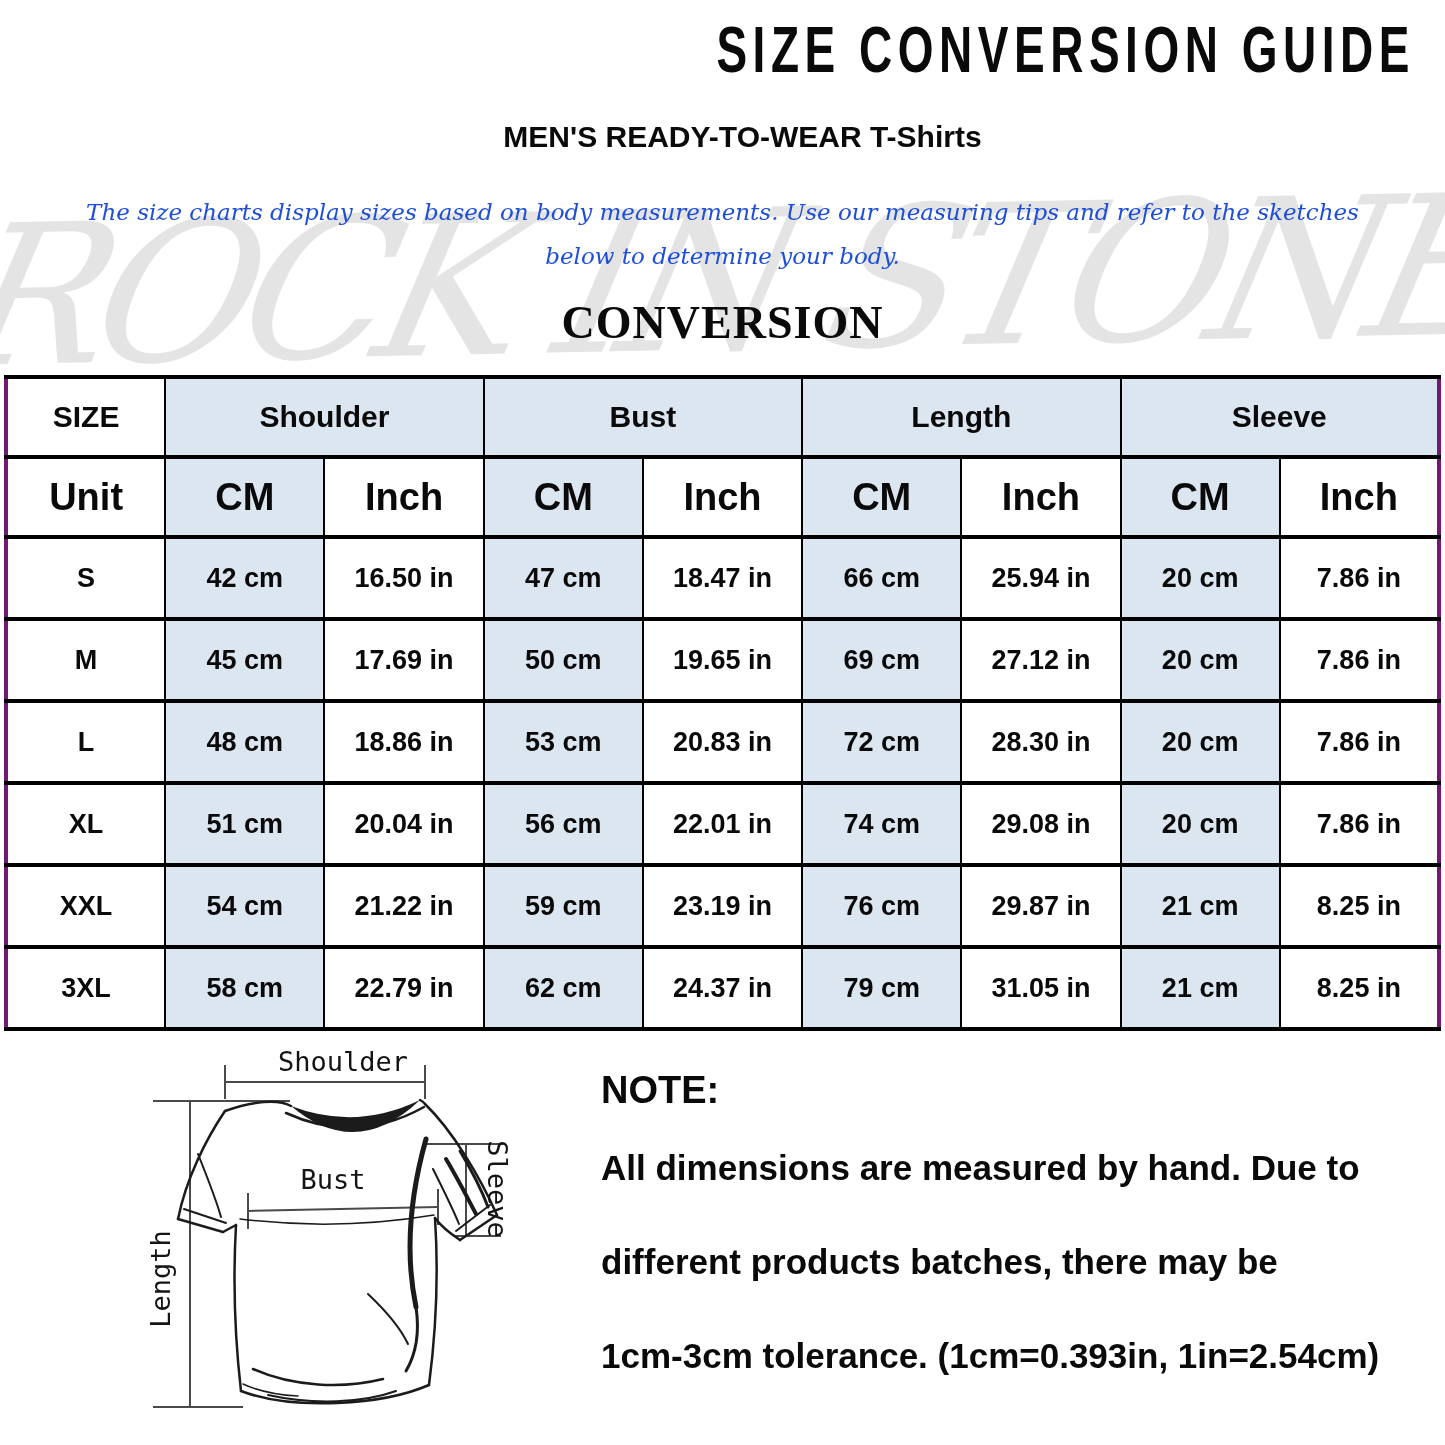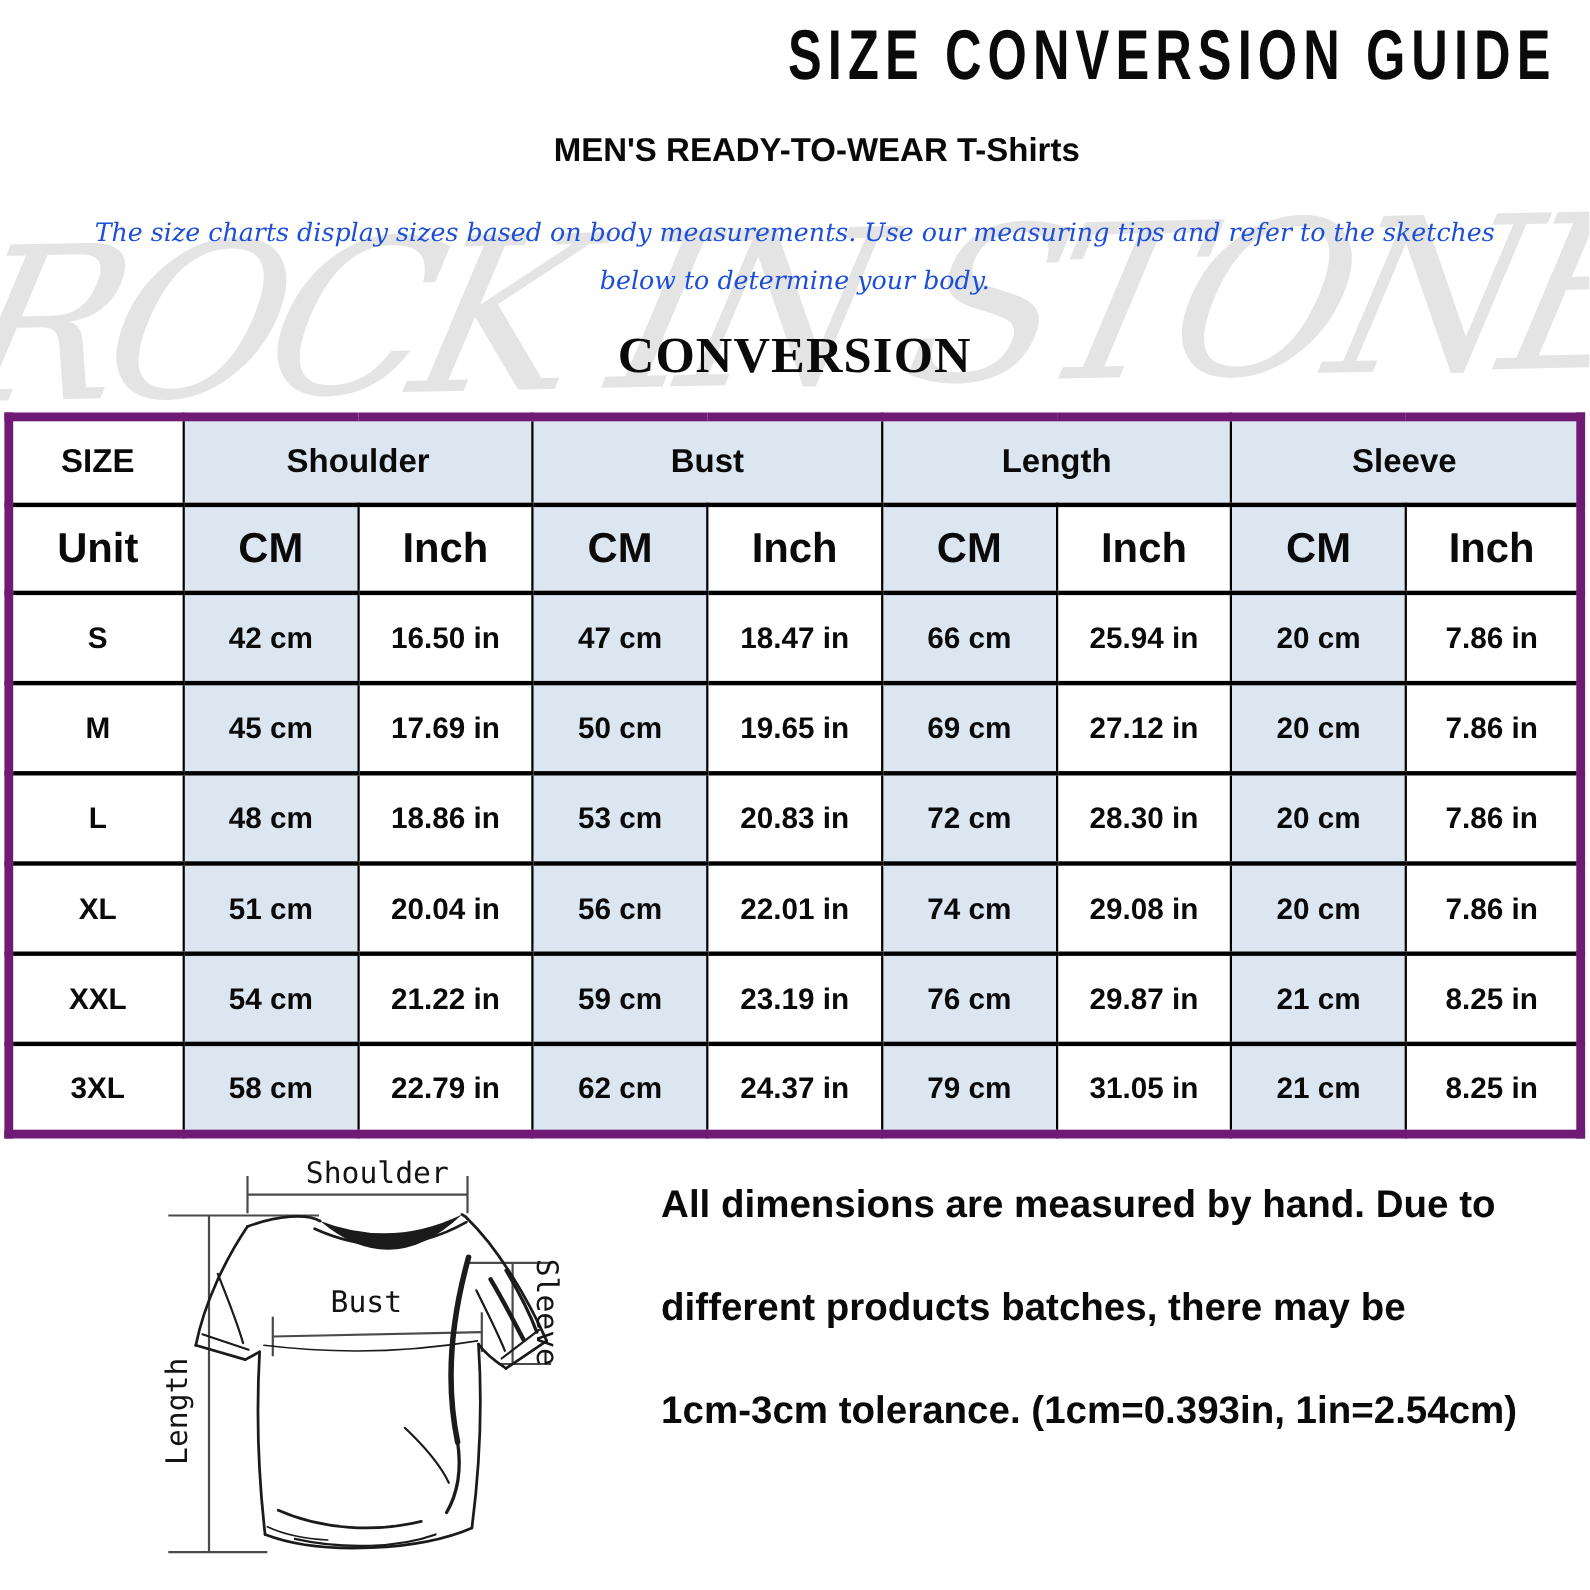--- a/index.html
+++ b/index.html
@@ -71,21 +71,21 @@
   .size-table th,.size-table td{
     border:2px solid #000;
     border-top-width:4px;
     border-bottom-width:4px;
     text-align:center;
     vertical-align:middle;
     background:#fff;
     font-weight:bold;
     padding:0;
   }
-  .size-table{border:8px solid #701a75;}
+  .size-table{border:4px solid #701a75;}
   .size-table thead tr{height:80px;}
   .size-table tbody tr{height:82px;}
   .size-table .head{font-size:30px;}
   .size-table .unit{font-size:38px;}
   .size-table td, .size-table .size-cell{font-size:27px;}
   .size-table .blue{background:#dce6f1;}
   
   .bottom{display:flex;margin-top:8px;}
   .tshirt-diagram{flex:none;margin-left:128px;}
   .diagram-text{
@@ -281,20 +281,21 @@
           <path d="M115,345 C130,352 150,356 170,357" stroke-width="1.5"></path>
         </g>
 
         <text class="diagram-text" x="215" y="32" text-anchor="middle">Shoulder</text>
         <text class="diagram-text" x="205" y="150" text-anchor="middle">Bust</text>
         <text class="diagram-text" text-anchor="middle" transform="translate(42,240) rotate(-90)">Length</text>
         <text class="diagram-text" text-anchor="middle" transform="translate(360,150) rotate(90)">Sleeve</text>
       </svg>
 
       <div class="note">
+        <p class="note-heading">NOTE:</p>
         <p class="note-line">All dimensions are measured by hand. Due to</p>
         <p class="note-line">different products batches, there may be</p>
         <p class="note-line">1cm-3cm tolerance. (1cm=0.393in, 1in=2.54cm)</p>
       </div>
 
     </div>
   </div>
 </div>
 
 </body></html>

